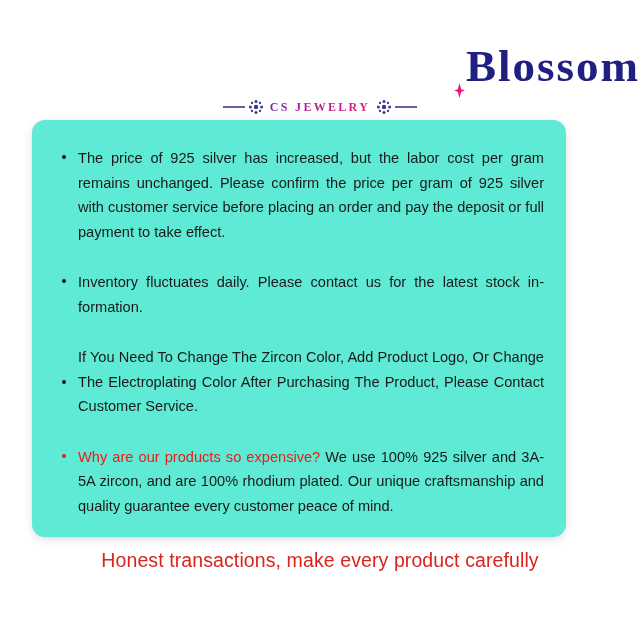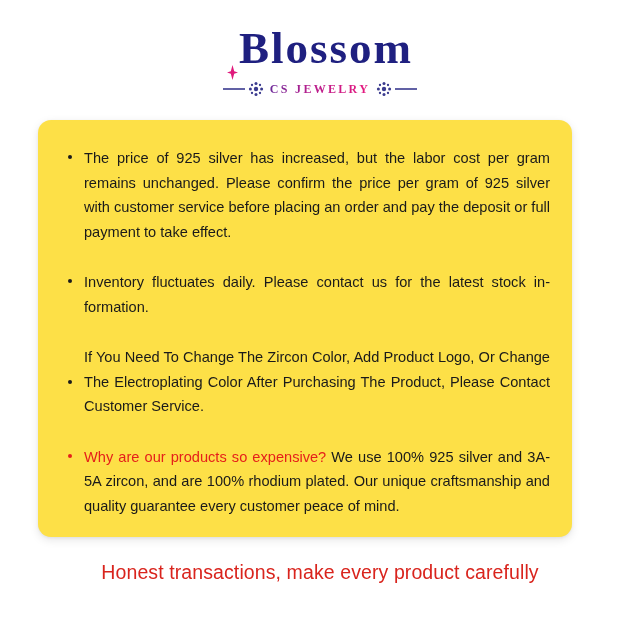--- a/index.html
+++ b/index.html
@@ -11,22 +11,22 @@
     height: 640px;
     background: #ffffff;
     font-family: "Liberation Sans", sans-serif;
     overflow: hidden;
     position: relative;
   }
 
   
   .brand {
     width: 100%;
-    padding-top: 26px;
-    text-align: center;
+    padding-top: 44px;
+    text-align: right;
   }
   .brand-name {
     font-family: "Liberation Serif", serif;
     font-size: 45px;
     line-height: 1;
     font-weight: 700;
     color: #1f2080;
     letter-spacing: 2px;
     display: inline-block;
     position: relative;
@@ -64,26 +64,26 @@
     width: 42px;
     height: 16px;
     color: #3b3b8f;
     flex: 0 0 auto;
   }
   .ornament.right { transform: scaleX(-1); }
 
   
   .card {
     position: absolute;
-    left: 38px;
+    left: 32px;
     top: 120px;
     width: 534px;
     height: 417px;
     box-sizing: border-box;
-    background: #fde047;
+    background: #5eead4;
     border-radius: 13px;
     box-shadow: 0 3px 10px rgba(0,0,0,0.10), 0 1px 3px rgba(0,0,0,0.06);
     padding: 26px 22px 20px 24px;
   }
   .notice-list {
     list-style: none;
     margin: 0;
     padding: 0;
   }
   .notice-item {
@@ -116,21 +116,21 @@
   }
   .q-highlight {
     color: #e5201a;
     font-weight: 400;
   }
 
   
   .footer {
     position: absolute;
     left: 0;
-    top: 561px;
+    top: 549px;
     width: 100%;
     text-align: center;
     font-size: 19.5px;
     color: #d9241d;
     font-weight: 400;
     letter-spacing: 0.1px;
   }
 </style>
 </head>
 <body>

